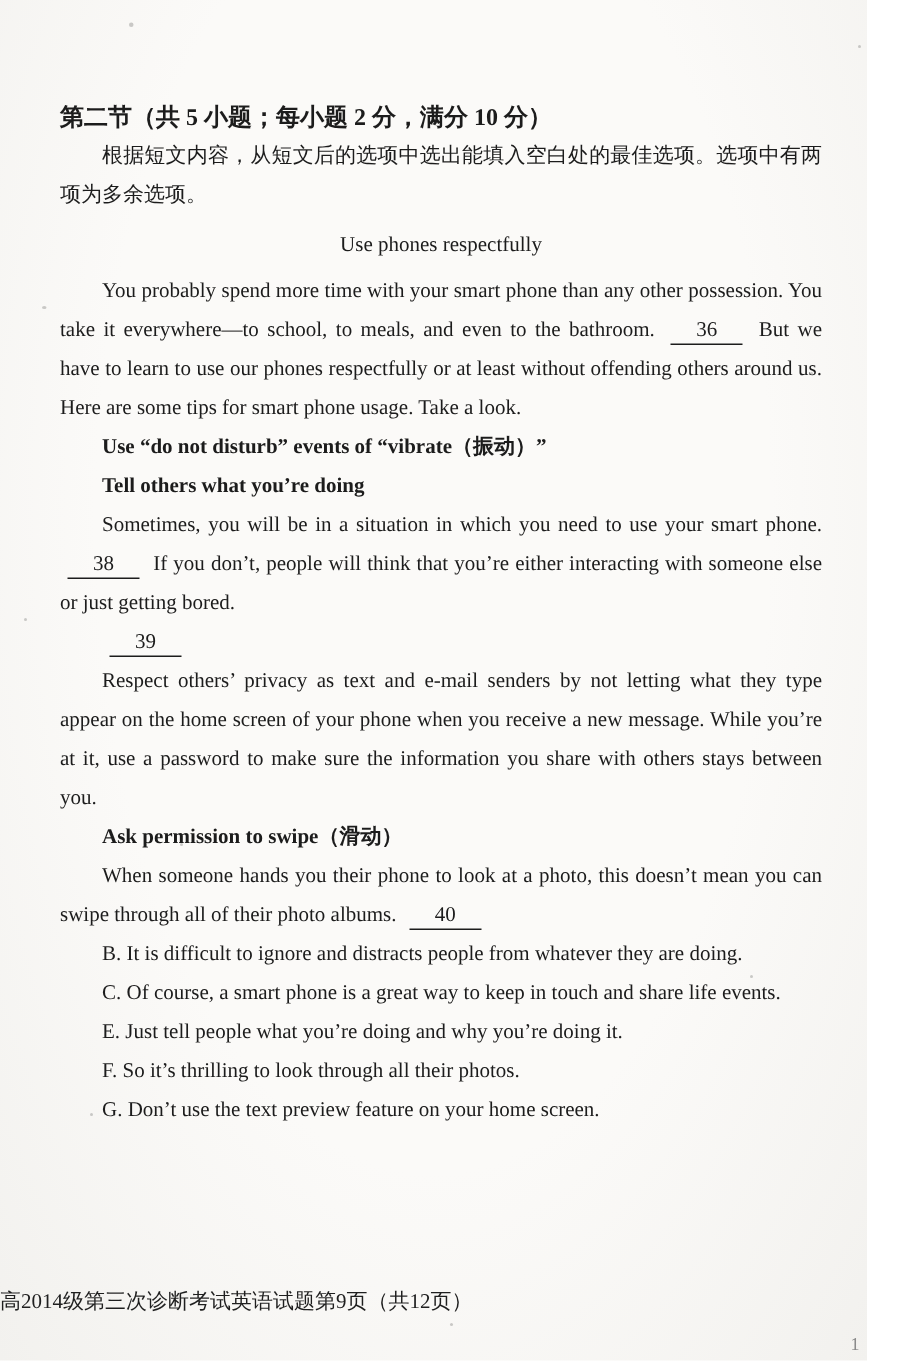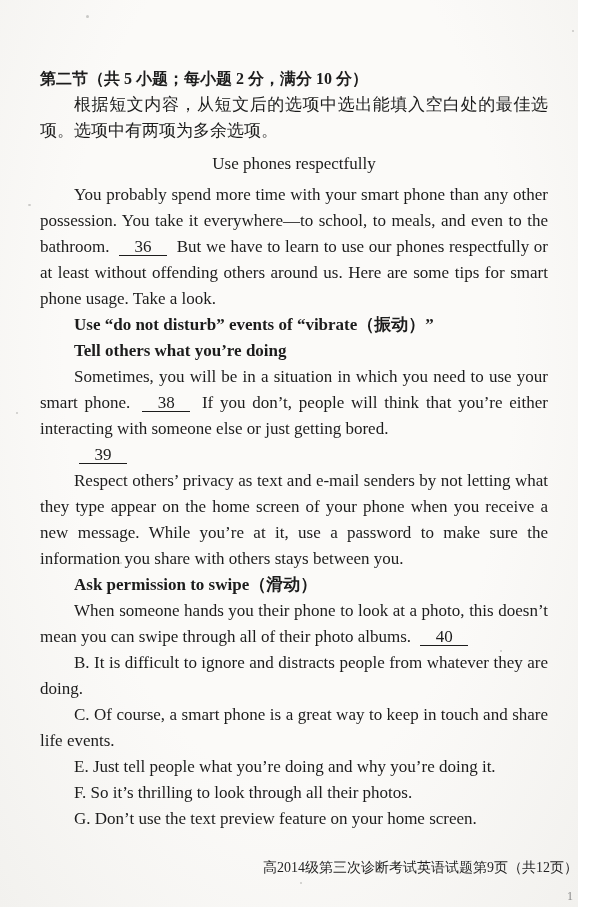--- a/index.html
+++ b/index.html
@@ -16,21 +16,21 @@
   }
 
   .doc-body {
     position: absolute;
     top: 66px;
     left: 40px;
     right: 30px;
   }
 
   .block {
-    font-size: 17px;
+    font-size: 14px;
     line-height: 26px;
     text-align: justify;
     text-justify: inter-word;
     color: #1c1c1c;
   }
 
   .section-header {
     font-weight: bold;
     font-size: 16px;
     text-align: left;
@@ -59,21 +59,21 @@
     border-bottom: 1.5px solid #1c1c1c;
     line-height: 17px;
     margin: 0 5px;
   }
 
   .footer {
     position: absolute;
     left: 0;
     right: 0;
     bottom: 30px;
-    text-align: right;
+    text-align: left;
     font-size: 14px;
     color: #1f1f1f;
   }
 
   .corner-num {
     position: absolute;
     right: 5px;
     bottom: 3px;
     font-size: 12px;
     color: #8a8a8a;

